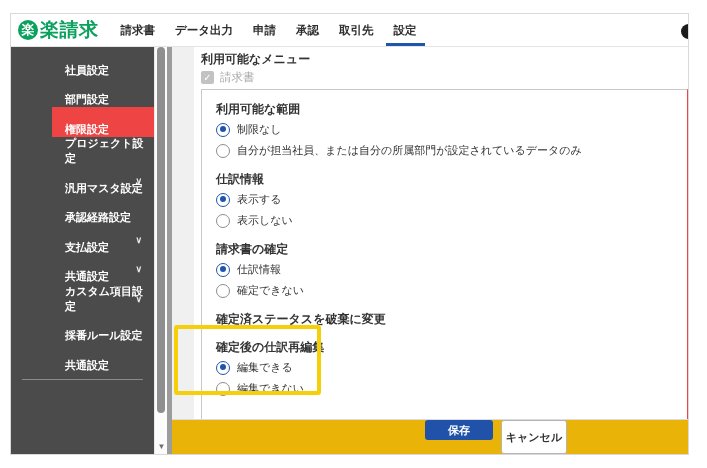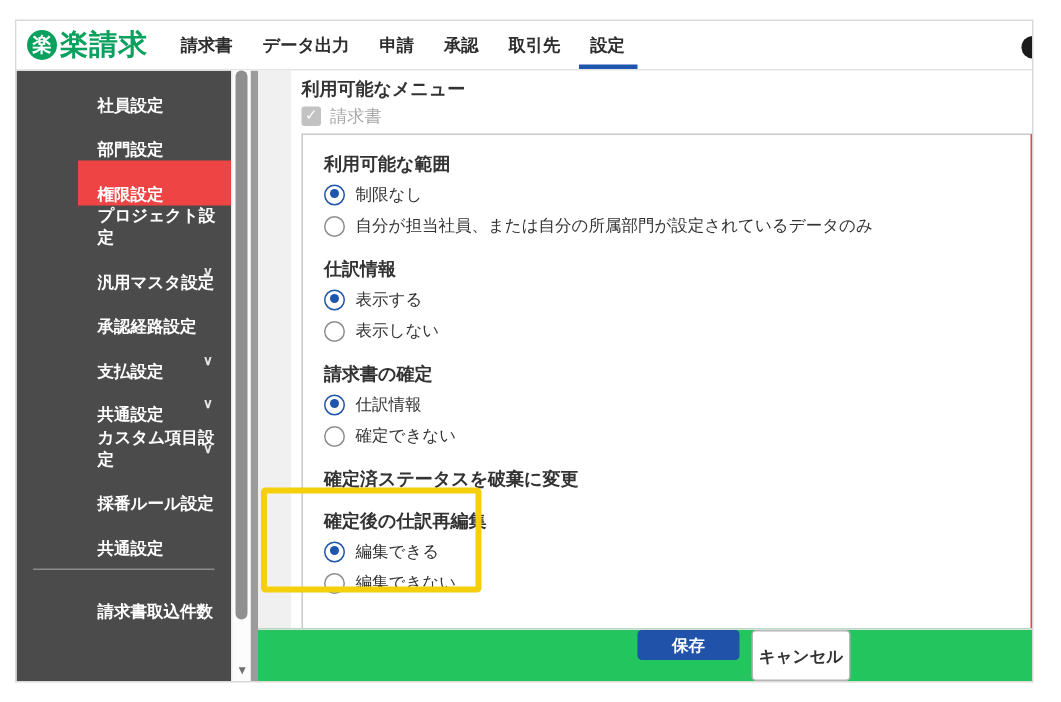--- a/index.html
+++ b/index.html
@@ -56,21 +56,21 @@
                padding:12px 14px 0 14px; flex:1; }
   .group { margin-bottom:14px; }
   .group-label { font-size:12px; font-weight:bold; color:#333; line-height:14px; }
   .opt-row { display:flex; align-items:center; gap:7px; height:15px; margin-top:6px; cursor:pointer; }
   .radio { width:14px; height:14px; border-radius:50%; border:1.5px solid #8e8e8e; background:#fff; flex:0 0 14px; }
   .radio.sel { border-color:#1e55ad; position:relative; }
   .radio.sel::after { content:""; position:absolute; left:2.5px; top:2.5px; width:6px; height:6px;
                       border-radius:50%; background:#1e55ad; }
   .opt-label { font-size:11px; color:#333; }
 
-  .footer { flex:0 0 31px; background:#22c55e; border-top:1px solid #dcdcdc; display:flex;
+  .footer { flex:0 0 31px; background:#eab308; border-top:1px solid #dcdcdc; display:flex;
             justify-content:center; align-items:center; gap:8px; transform:none; }
   .footer-inner { display:flex; gap:8px; transform:translateX(66px); }
   .btn-save { width:68px; height:20px; background:#1f52a8; color:#fff; border:none; border-radius:3px;
               font-size:11px; font-weight:bold; font-family:"Liberation Sans", sans-serif; cursor:pointer; }
   .btn-cancel { width:66px; height:34px; background:#fff; color:#333; border:1px solid #b5b5b5; border-radius:3px;
                 font-size:11px; font-weight:bold; font-family:"Liberation Sans", sans-serif; cursor:pointer; }
 
   .highlight-box { position:absolute; left:163px; top:311px; width:147px; height:70px;
                    border:4px solid #f5cf0a; border-radius:3px; pointer-events:none; z-index:6; }
 </style>
@@ -130,23 +130,20 @@
             <span>カスタム項目設定</span>
             <span class="side-chevron">∨</span>
           </div>
           <div class="side-item">
             <span>採番ルール設定</span>
           </div>
           <div class="side-item">
             <span>共通設定</span>
           </div>
           <div class="side-divider"></div>
-          <div class="side-item">
-            <span>請求書取込件数</span>
-          </div>
         </div>
 
       <div class="side-scrollbar">
         <div class="side-scroll-thumb"></div>
         <div class="side-scroll-down">▼</div>
       </div>
 
       <div class="splitter"></div>
 
       <div class="content">

